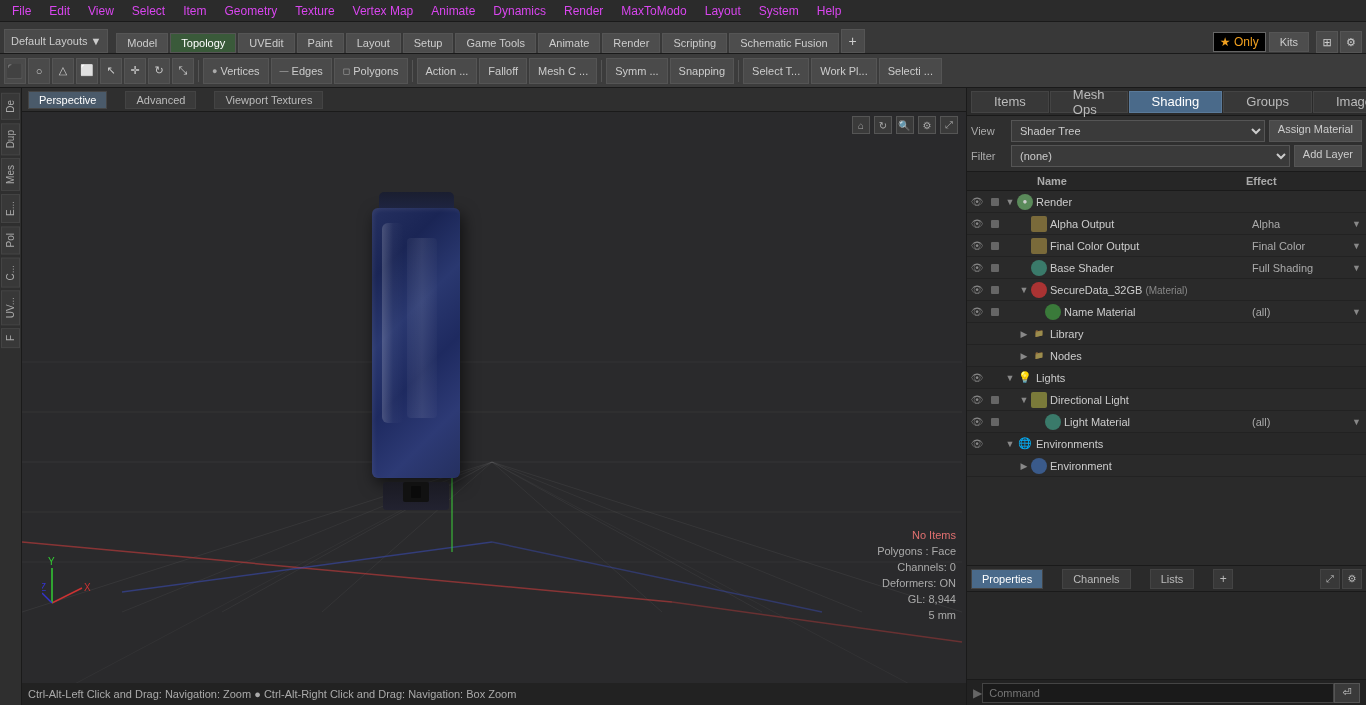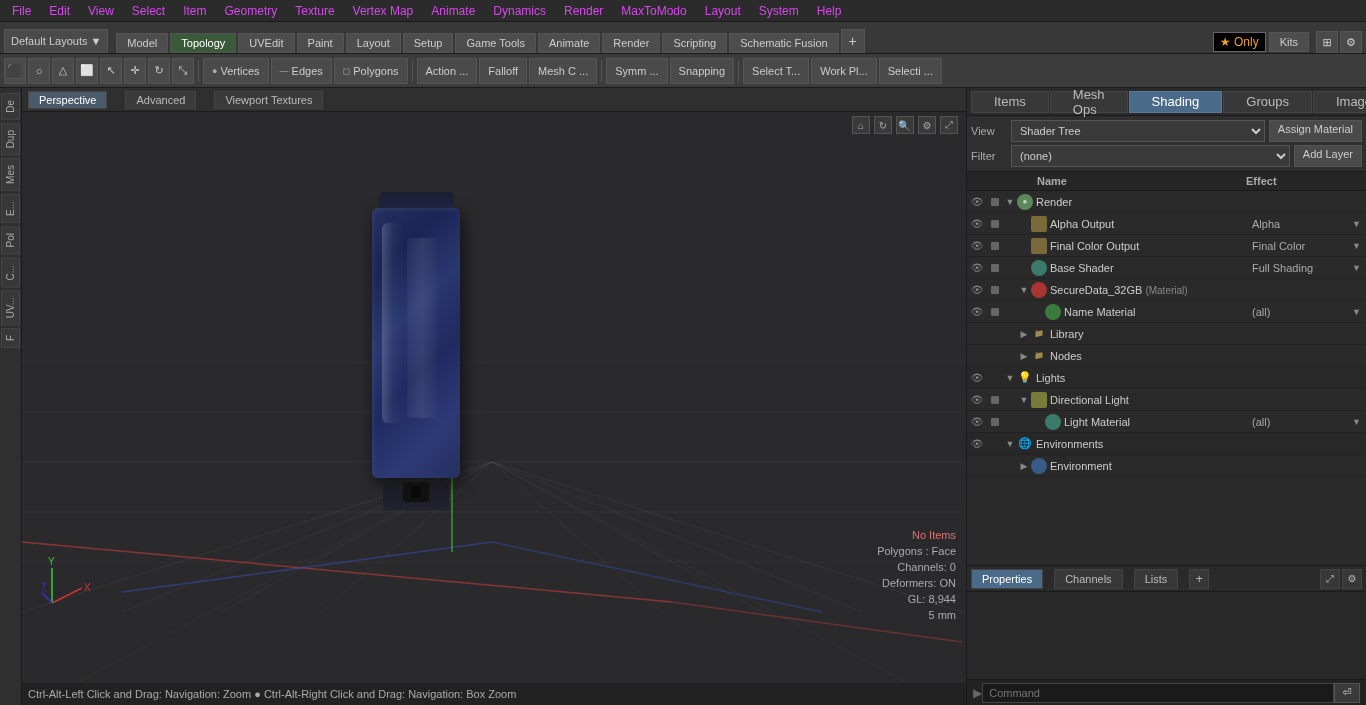--- a/index.html
+++ b/index.html
@@ -85,21 +85,21 @@
     .ti-icon.light-dir { background: #7a7a3a; border-radius: 2px; }
     .ti-icon.light-mat { background: #3a6a5a; }
     .ti-icon.env { background: #3a5a8a; }
     .ti-name { flex: 1; font-size: 11px; color: #ccc; white-space: nowrap; overflow: hidden; text-overflow: ellipsis; }
     .ti-name .material-tag { color: #888; font-size: 10px; }
     .ti-effect { width: 100px; font-size: 11px; color: #aaa; }
     .ti-dropdown { width: 14px; color: #888; font-size: 9px; flex-shrink: 0; }
 
     
     #bottom-panel { height: 140px; background: #2f2f2f; border-top: 1px solid #1a1a1a; display: flex; flex-direction: column; }
-    #bottom-tabs { background: #2a2a2a; height: 26px; display: flex; align-items: center; padding: 0 4px; gap: 11px; border-bottom: 1px solid #1a1a1a; justify-content: center; }
+    #bottom-tabs { background: #2a2a2a; height: 26px; display: flex; align-items: center; padding: 0 4px; gap: 19px; border-bottom: 1px solid #1a1a1a; justify-content: center; }
     .bt-tab { padding: 2px 10px; background: #383838; border: 1px solid #444; color: #bbb; font-size: 11px; cursor: pointer; height: 20px; display: flex; align-items: center; }
     .bt-tab.active { background: #4a6a8a; color: #fff; }
     .bt-plus { width: 20px; height: 20px; background: #383838; border: 1px solid #444; color: #bbb; display: flex; align-items: center; justify-content: center; cursor: pointer; font-size: 12px; }
     .bt-right { margin-left: auto; display: flex; gap: 2px; }
     #bottom-content { flex: 1; background: #282828; }
 
     
     #command-bar { background: #222; height: 26px; display: flex; align-items: center; padding: 0 6px; border-top: 1px solid #1a1a1a; }
     #command-input { flex: 1; background: #1a1a1a; border: 1px solid #444; color: #ccc; padding: 2px 6px; font-size: 11px; height: 20px; }
     #command-submit { width: 26px; height: 20px; background: #3a3a3a; border: 1px solid #555; color: #ccc; cursor: pointer; display: flex; align-items: center; justify-content: center; font-size: 11px; }

